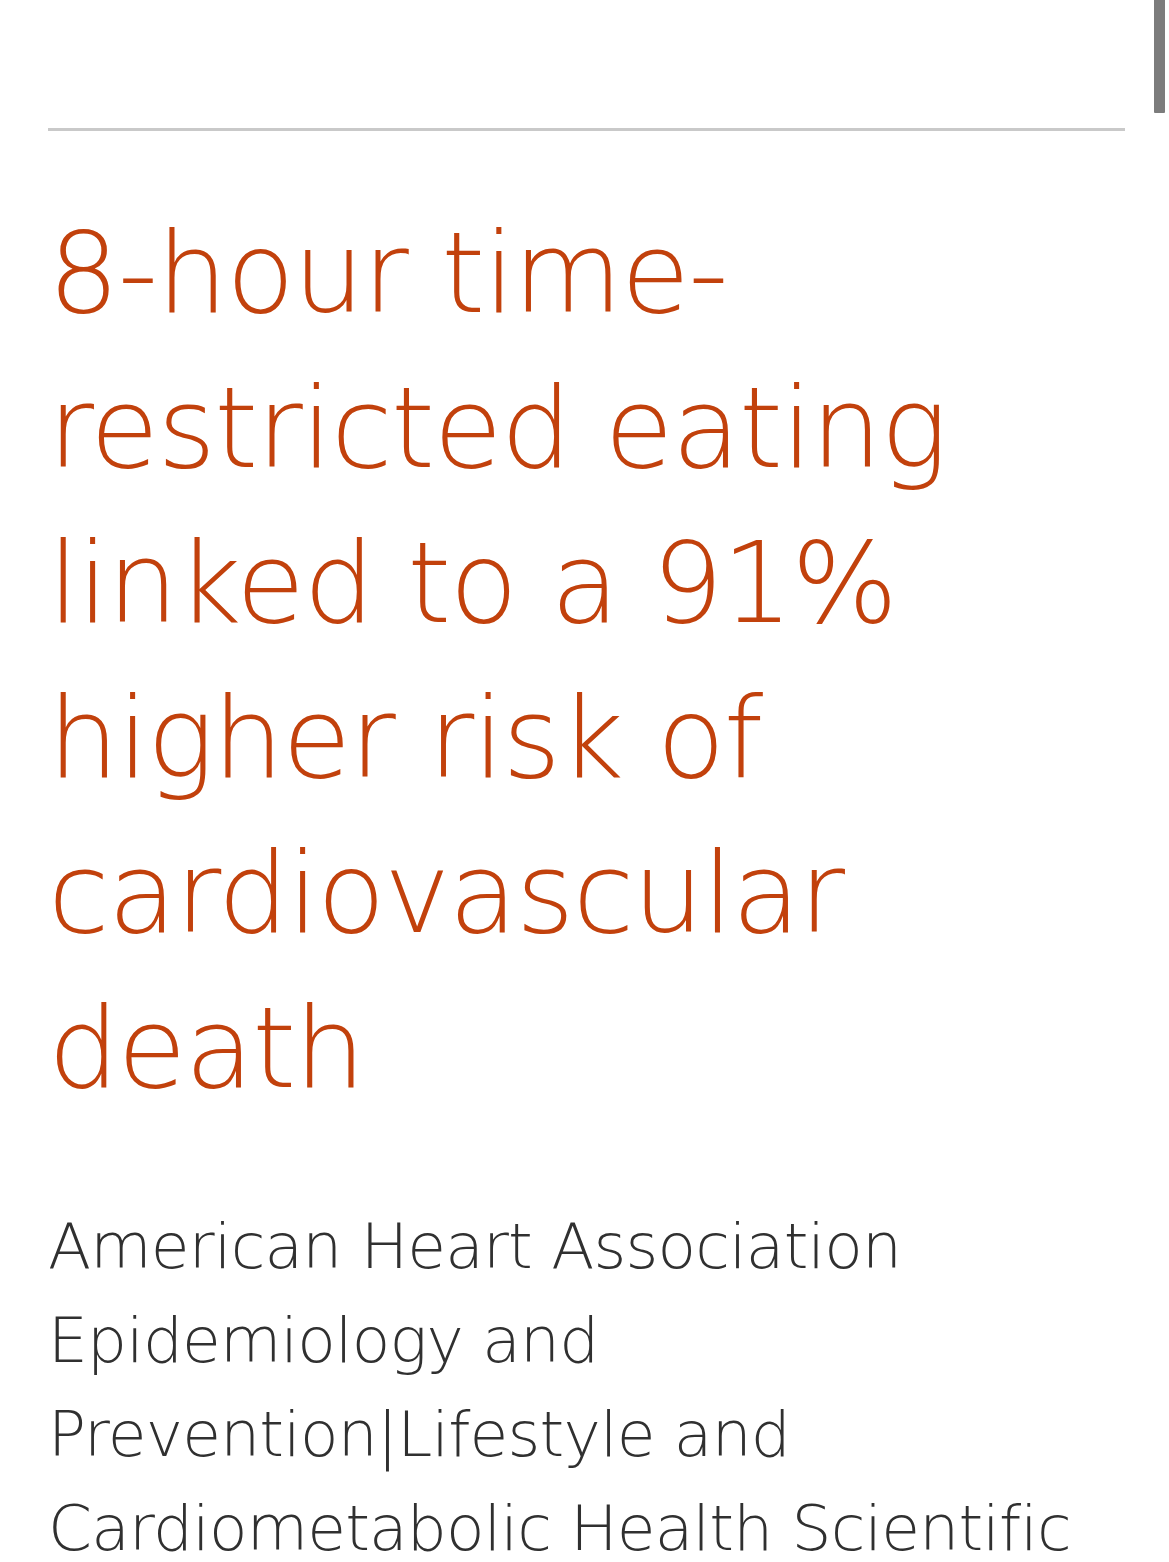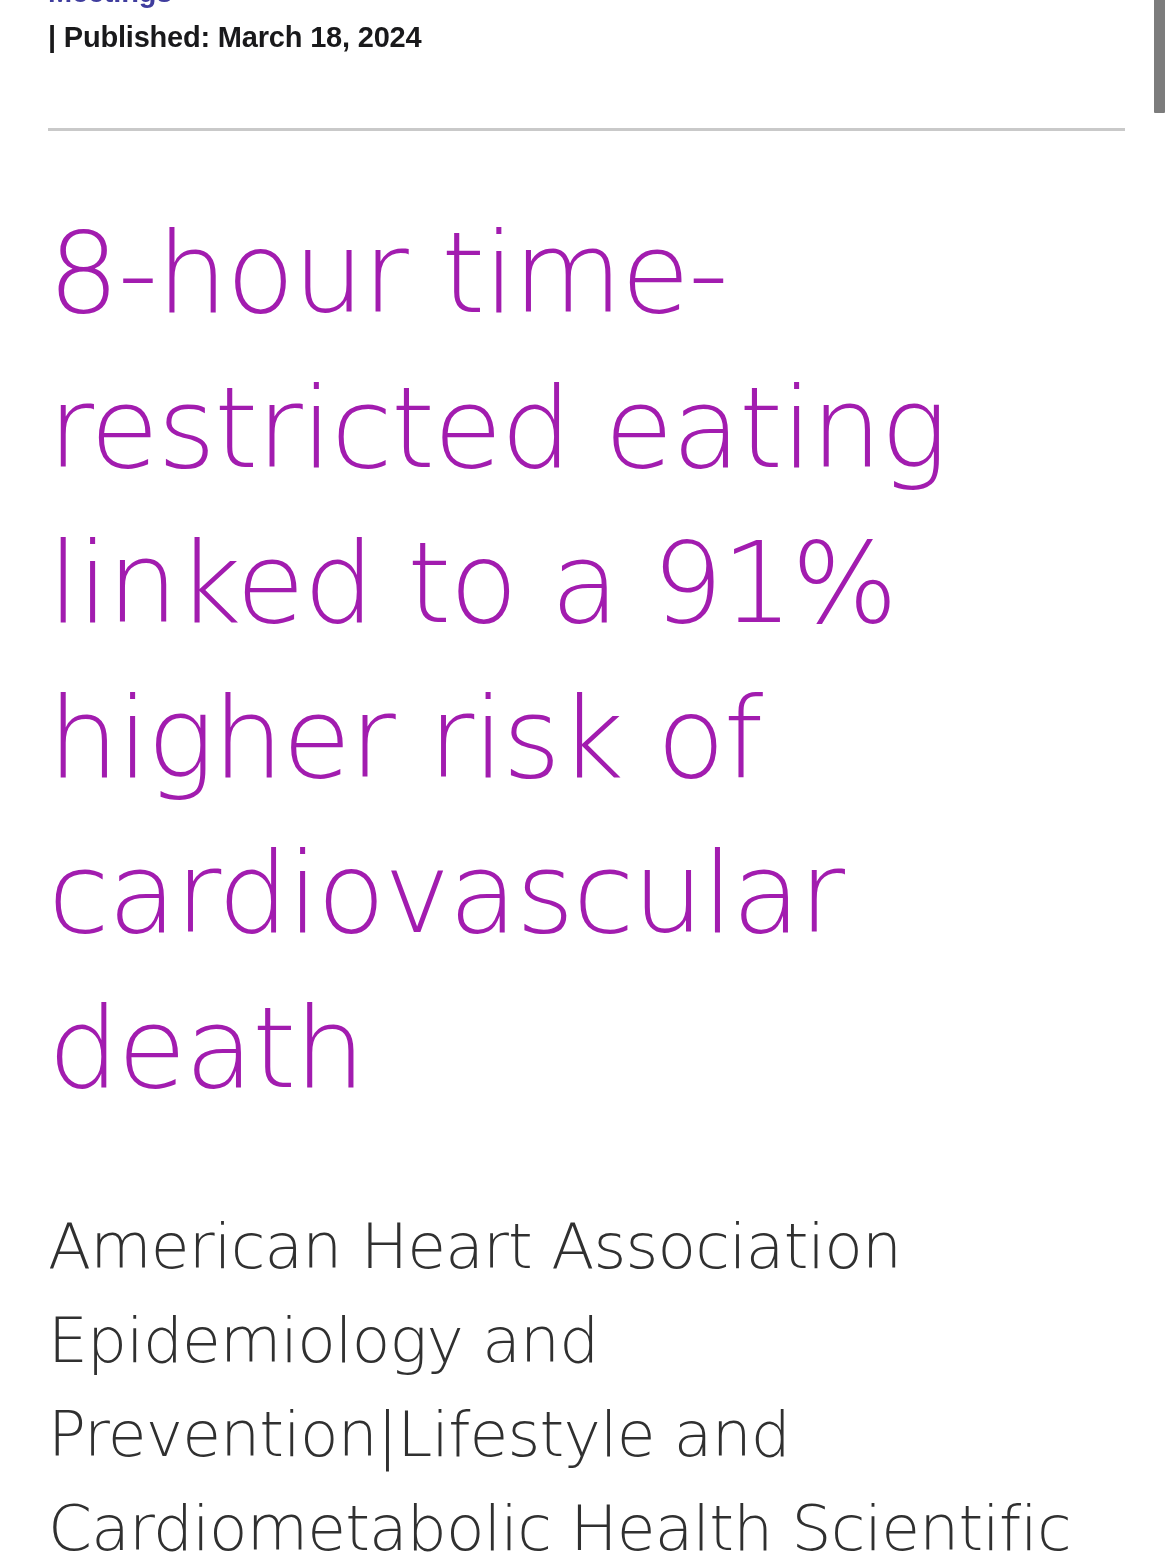--- a/index.html
+++ b/index.html
@@ -95,21 +95,21 @@
     position: absolute;
     left: 48px;
     top: 196px;
     width: 1090px;
     margin: 0;
     font-family: "DejaVu Sans", sans-serif;
     font-size: 112px;
     font-weight: 300;
     line-height: 155px;
     letter-spacing: -1.5px;
-    color: #a21caf;
+    color: #c2410c;
     word-break: normal;
   }
 
   
   .subtitle {
     position: absolute;
     left: 48px;
     top: 1200px;
     width: 1095px;
     margin: 0;
@@ -119,28 +119,20 @@
     line-height: 94px;
     letter-spacing: -0.8px;
     color: #303030;
   }
 </style>
 </head>
 <body>
 
 <div id="page">
 
-  <div class="content">
-
-    <div class="meta-row">
-      <div class="kicker">Meetings</div>
-      <div class="published">| Published: March 18, 2024</div>
-    </div>
-
-  </div>
 
   <hr class="divider">
 
   <h1 class="headline">8-hour time-restricted eating linked to a 91% higher risk of cardiovascular death</h1>
 
   <p class="subtitle">American Heart Association Epidemiology and Prevention|Lifestyle and Cardiometabolic Health Scientific</p>
 
   <div class="scrollbar-track">
     <div class="scrollbar-thumb"></div>
   </div>

